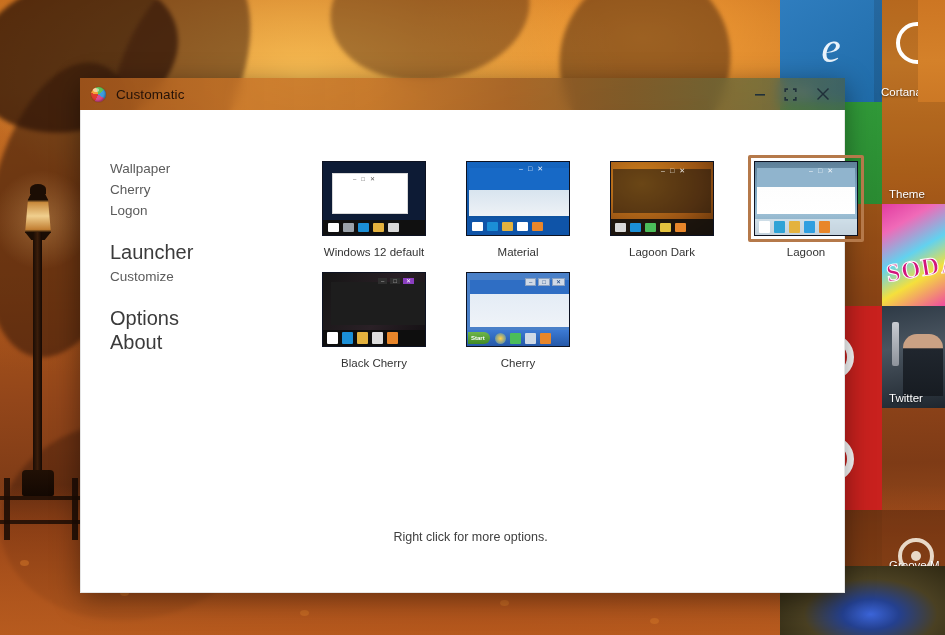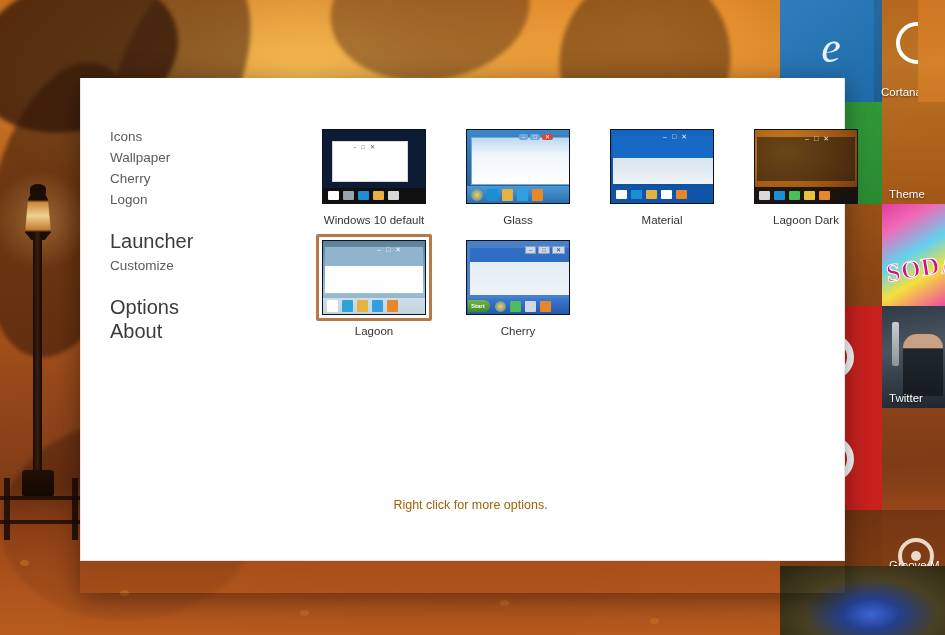--- a/index.html
+++ b/index.html
@@ -222,21 +222,21 @@
 
   
   #logo { position:absolute; left:90px; bottom:40px; display:flex; align-items:center; }
   #logo-text {
     font-size:20px; font-weight:bold; letter-spacing:1.6px; color:#4a4a4a;
     display:flex; align-items:center;
   }
   .gear-ico { display:inline-block; margin:0 1px; }
   #hint {
     position:absolute; left:16px; right:0; bottom:48px; text-align:center;
-    font-size:12.5px; color:#a16207;
+    font-size:12.5px; color:#404040;
   }
 </style>
 </head>
 <body>
 
 <div id="desktop">
   <div class="wp-base"></div>
   <div class="wp-branch b1"></div>
   <div class="wp-branch b2"></div>
   <div class="wp-branch b3"></div>
@@ -298,25 +298,49 @@
       <div class="groove-dot"></div>
       <span class="tlabel" style="bottom:64px">Groove M</span>
     </div>
     <div class="tile t-fence"></div>
     <div class="tile t-space"></div>
   </div>
 </div>
 
 <div id="win">
 
+  <div id="titlebar">
+    <div id="app-icon"></div>
+    <div id="win-title">Customatic</div>
+    <div class="win-btns">
+      <div class="win-btn">
+        <svg width="12" height="12" viewBox="0 0 12 12">
+            <rect x="1" y="6" width="10" height="1.6" fill="#20303a"></rect>
+          </svg>
+      </div>
+      <div class="win-btn">
+        <svg width="13" height="13" viewBox="0 0 13 13" fill="none" stroke="#20303a" stroke-width="1.7">
+          <path d="M1.2 4V1.2H4"></path>
+            <path d="M9 1.2h2.8V4"></path>
+            <path d="M11.8 9v2.8H9"></path>
+            <path d="M4 11.8H1.2V9"></path>
+        </svg>
+      </div>
+      <div class="win-btn close">
+        <svg width="14" height="14" viewBox="0 0 14 14" stroke="#20303a" stroke-width="1.5">
+          <path d="M1.5 1.5 12.5 12.5"></path>
+            <path d="M12.5 1.5 1.5 12.5"></path>
+        </svg>
+      </div>
+    </div>
+  </div>
 
   <div id="win-body">
 
     <div id="sidebar">
-      <div class="nav-sub">Icons</div>
       <div class="nav-sub">Wallpaper</div>
       <div class="nav-sub">Cherry</div>
       <div class="nav-sub">Logon</div>
       <div class="nav-gap"></div>
       <div class="nav-head">Launcher</div>
       <div class="nav-sub">Customize</div>
       <div class="nav-gap"></div>
       <div class="nav-head">Options</div>
       <div class="nav-head">About</div>
     </div>
@@ -335,44 +359,23 @@
             </div>
             <div class="tb-bar" style="padding-left:3px">
               <div class="tb-ico" style="background:#fff"></div>
               <div class="tb-ico" style="background:#9aa2ab"></div>
               <div class="tb-ico" style="background:#1b8fd6"></div>
               <div class="tb-ico" style="background:#e4b23e"></div>
               <div class="tb-ico" style="background:#d8d8d8"></div>
             </div>
           </div>
         </div>
-        <div class="theme-label">Windows 10 default</div>
-      </div>
-
-      <div class="theme-cell">
-        <div class="thumb-wrap">
-          <div class="thumb th2">
-            <div class="tb-bg"></div>
-            <div class="tb-win"></div>
-            <div class="tb-ctl" style="left:52px;top:4px;gap:2px">
-              <span style="background:#6fa8d8;color:#fff;padding:0 3px;border-radius:2px">–</span>
-              <span style="background:#6fa8d8;color:#fff;padding:0 3px;border-radius:2px">□</span>
-              <span style="background:#d64a3a;color:#fff;padding:0 3px;border-radius:2px">✕</span>
-            </div>
-            <div class="tb-bar" style="padding-left:2px">
-              <div class="tb-ico" style="background:radial-gradient(circle,#ffd24a,#2f7dc4);border-radius:50%;width:12px;height:12px"></div>
-              <div class="tb-ico" style="background:#1b8fd6;height:12px"></div>
-              <div class="tb-ico" style="background:#e4b23e;height:12px"></div>
-              <div class="tb-ico" style="background:#2f9fe0;height:12px"></div>
-              <div class="tb-ico" style="background:#e8862a;height:12px"></div>
-            </div>
-          </div>
-        </div>
-        <div class="theme-label">Glass</div>
-      </div>
+        <div class="theme-label">Windows 12 default</div>
+      </div>
+
 
       <div class="theme-cell">
         <div class="thumb-wrap">
           <div class="thumb th3">
             <div class="tb-bg"></div>
             <div class="tb-win"></div>
             <div class="tb-ctl" style="left:52px;top:4px;color:#e8f0fa;font-size:7px">
               <span>–</span>
                 <span>□</span>
                 <span>✕</span>
@@ -427,20 +430,41 @@
               <div class="tb-ico" style="background:#e4b23e;height:12px"></div>
               <div class="tb-ico" style="background:#2f9fe0;height:12px"></div>
               <div class="tb-ico" style="background:#e8862a;height:12px"></div>
             </div>
           </div>
         </div>
         <div class="theme-label">Lagoon</div>
       </div>
 
 
+      <div class="theme-cell">
+        <div class="thumb-wrap">
+          <div class="thumb th7">
+            <div class="tb-bg"></div>
+            <div class="tb-win"></div>
+            <div class="tb-ctl" style="left:55px;top:5px;gap:3px;color:#bfbfbf">
+              <span style="background:#2e2e2e;padding:0 3px">–</span>
+              <span style="background:#2e2e2e;padding:0 3px">□</span>
+              <span style="background:#8a3ec0;color:#fff;padding:0 3px">✕</span>
+            </div>
+            <div class="tb-bar" style="padding-left:2px">
+              <div class="tb-ico" style="background:#fff;height:12px"></div>
+              <div class="tb-ico" style="background:#1b8fd6;height:12px"></div>
+              <div class="tb-ico" style="background:#e4b23e;height:12px"></div>
+              <div class="tb-ico" style="background:#dcdcdc;height:12px"></div>
+              <div class="tb-ico" style="background:#e8862a;height:12px"></div>
+            </div>
+          </div>
+        </div>
+        <div class="theme-label">Black Cherry</div>
+      </div>
 
       <div class="theme-cell">
         <div class="thumb-wrap">
           <div class="thumb th8">
             <div class="tb-bg"></div>
             <div class="tb-win"></div>
             <div class="tb-ctl" style="left:58px;top:5px;gap:2px;color:#0b3a7a">
               <span style="background:#cfd9e6;padding:0 3px;border:1px solid #8aa0c0">–</span>
               <span style="background:#cfd9e6;padding:0 3px;border:1px solid #8aa0c0">□</span>
               <span style="background:#cfd9e6;padding:0 3px;border:1px solid #8aa0c0">✕</span>

